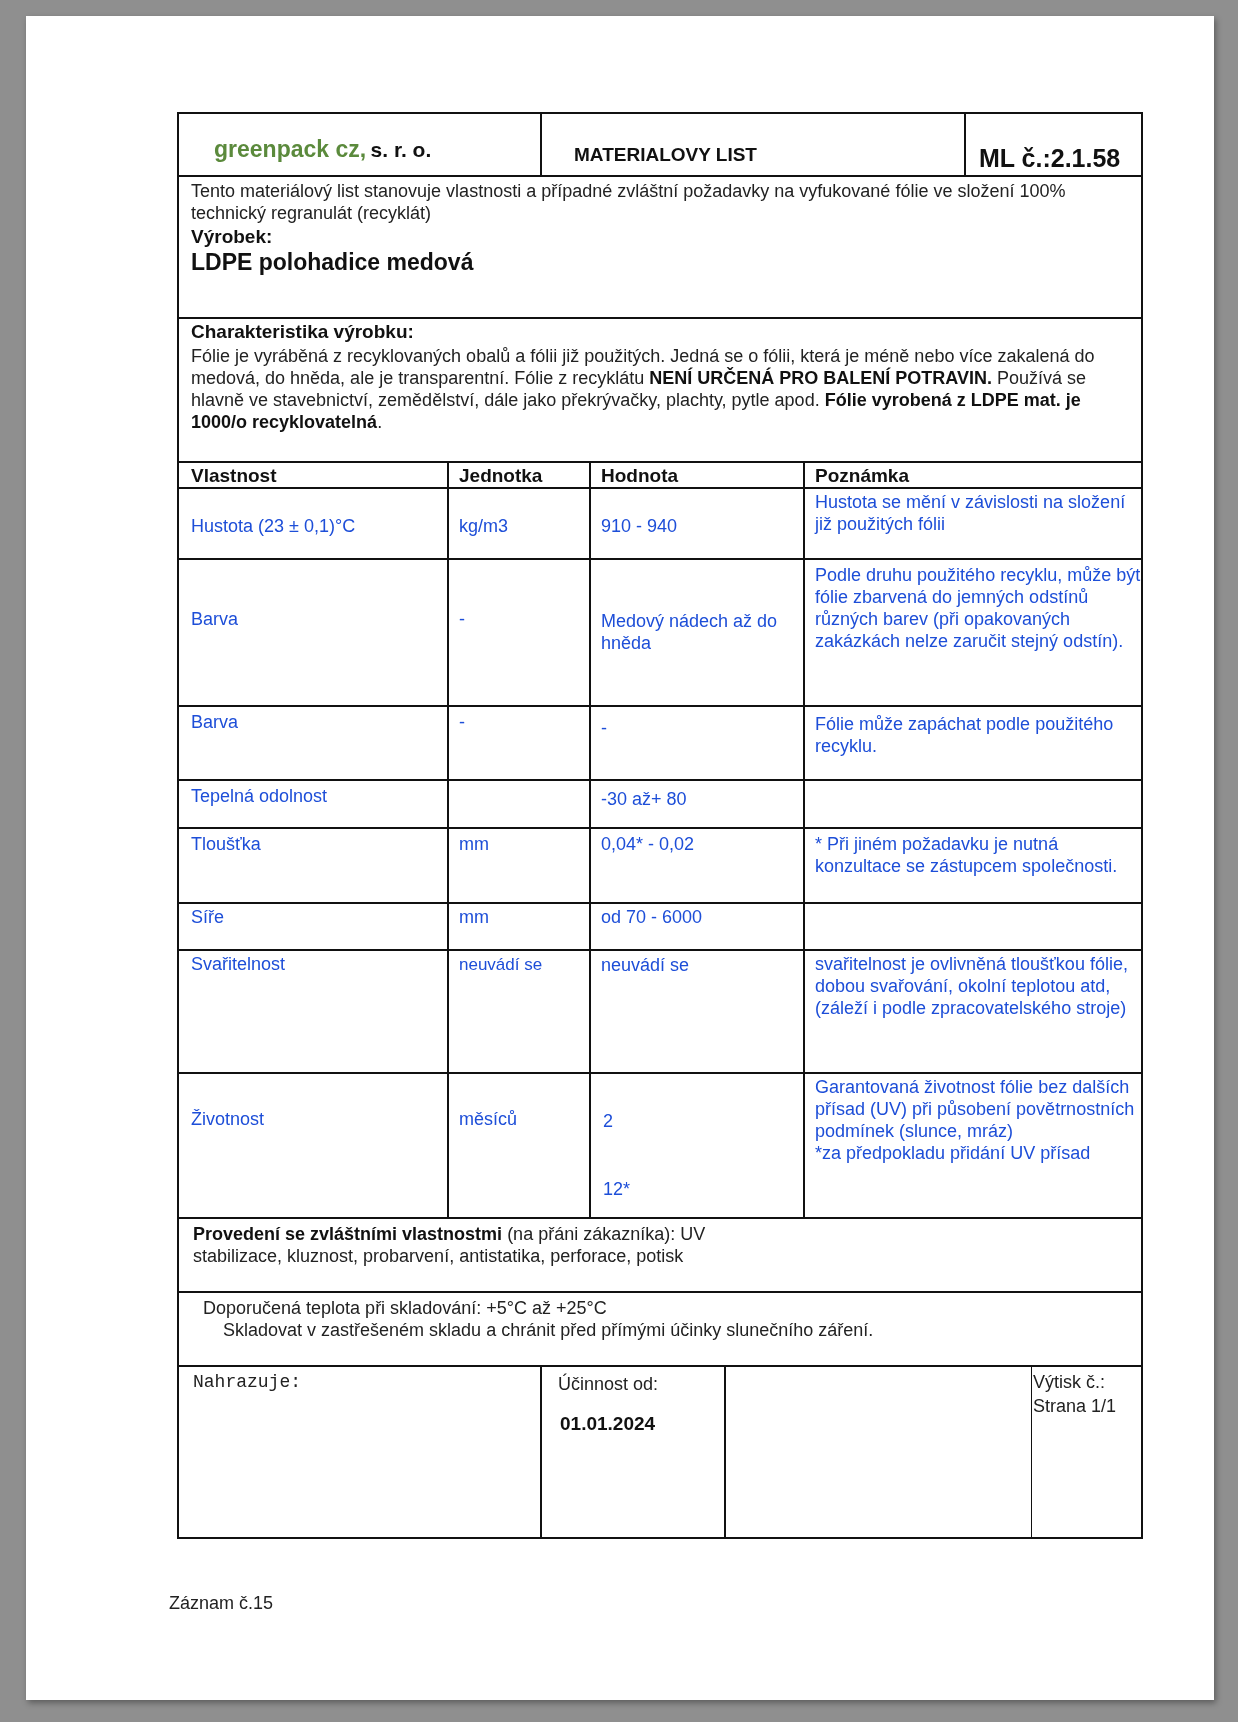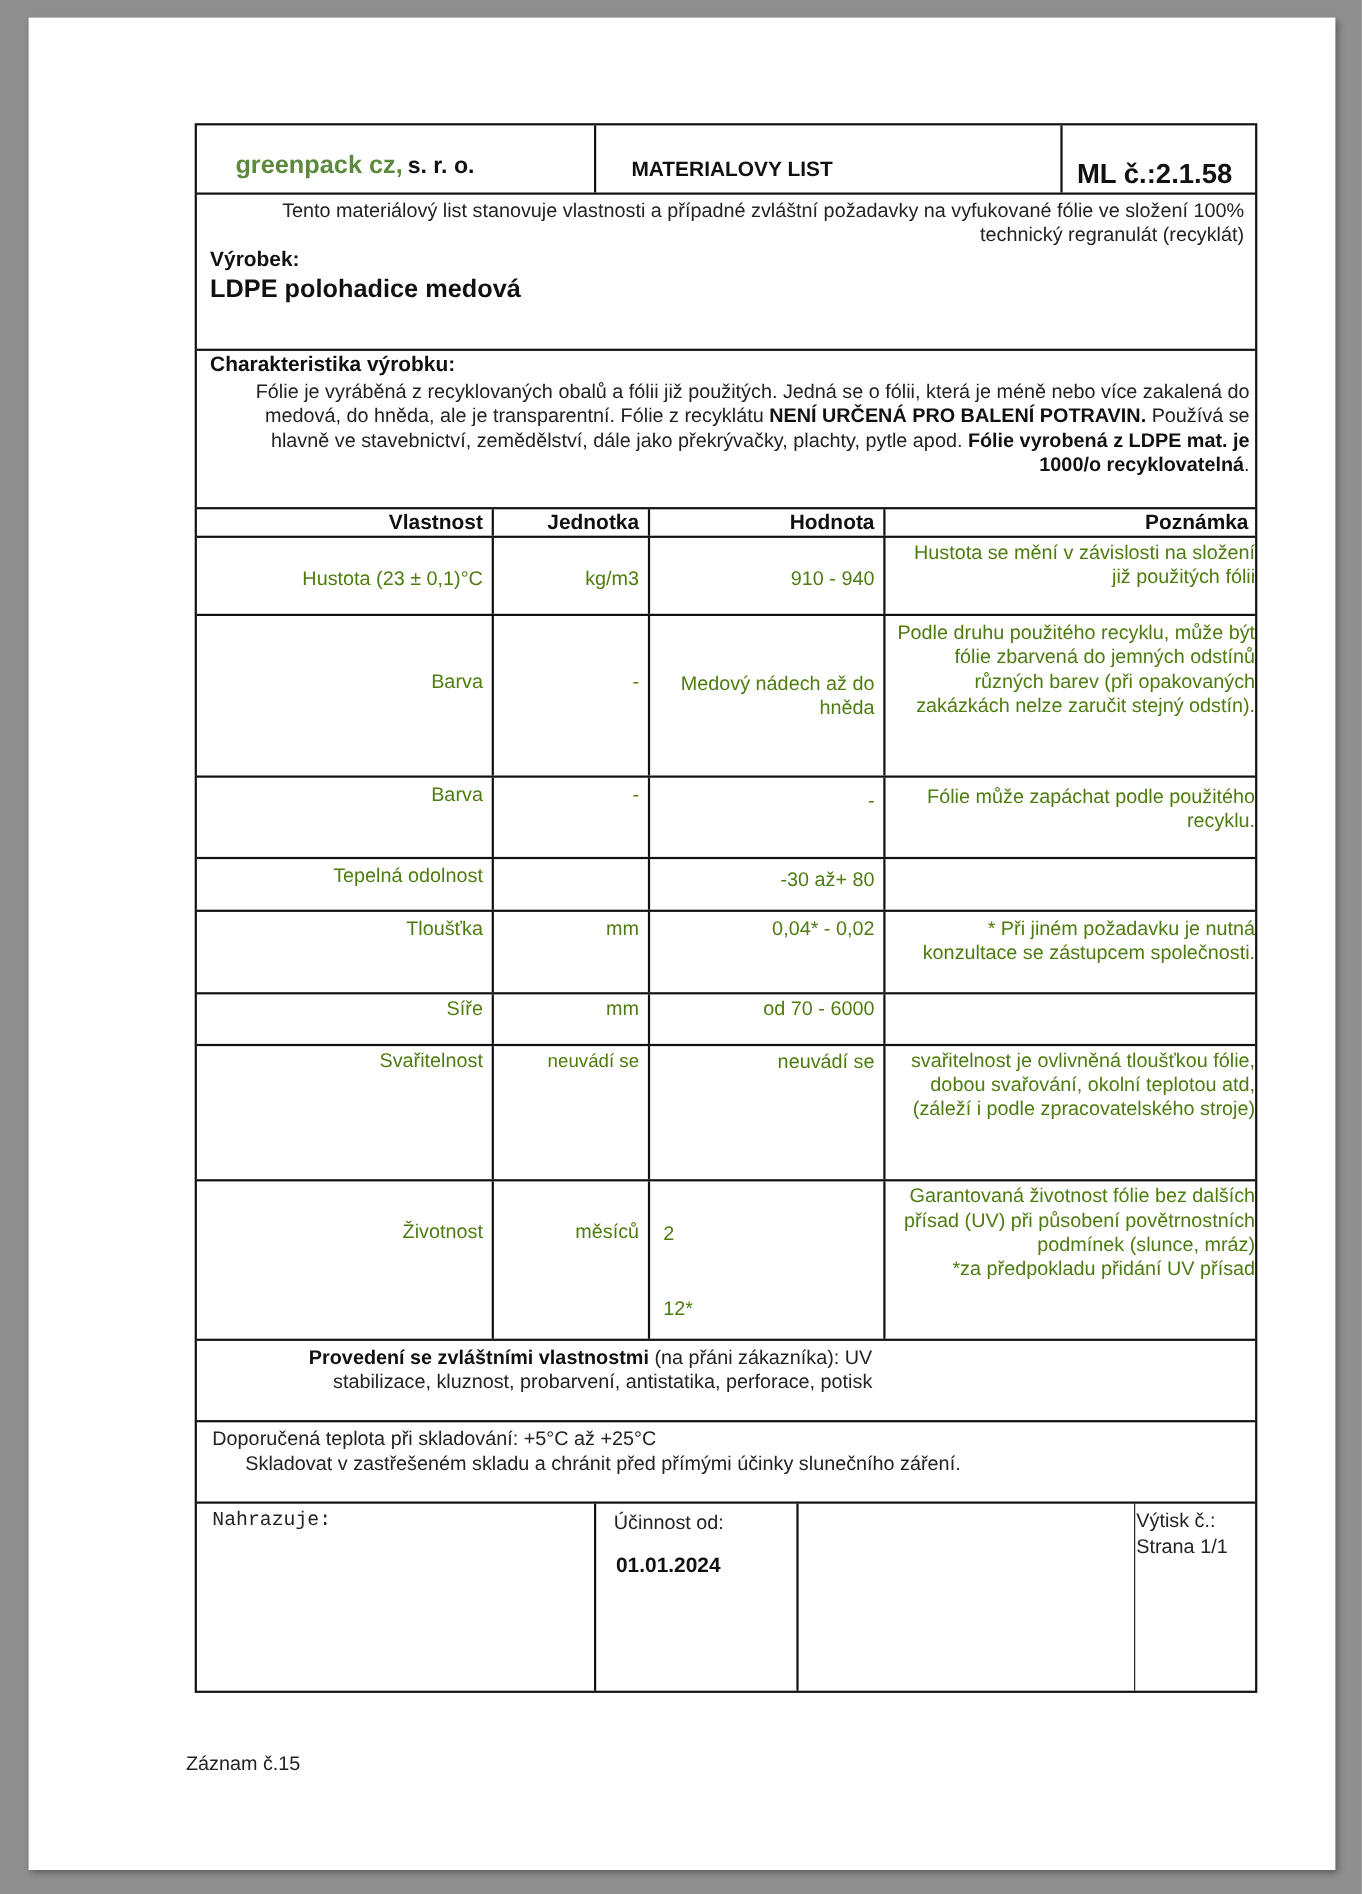--- a/index.html
+++ b/index.html
@@ -2,32 +2,32 @@
 <html><head>
 <meta charset="utf-8">
 <style>
   html, body { margin:0; padding:0; }
   body {
     width:1238px; height:1722px; background:#8f8f8f; position:relative;
     font-family:"Liberation Sans", sans-serif; color:#111; overflow:hidden;
   }
   .page {
     position:absolute; left:26px; top:16px; width:1188px; height:1684px;
-    background:#fff; box-shadow: 2px 3px 6px rgba(0,0,0,0.35); text-align: right;
+    background:#fff; box-shadow: 2px 3px 6px rgba(0,0,0,0.35);
   }
   .doc { position:absolute; left:151px; top:96px; width:966px; border:2px solid #111; box-sizing:border-box; }
   .row { position:relative; border-bottom:2px solid #111; box-sizing:border-box; }
   .row:last-child { border-bottom:none; }
   .abs { position:absolute; }
   .vline { position:absolute; top:0; bottom:0; width:0; border-left:2px solid #111; }
   .txt { font-size:18px; line-height:22px; color:#222; }
   .b { font-weight:bold; color:#111; }
   .brand { color:#5b8a3c; font-weight:bold; font-size:23px; }
   .brand-suffix { color:#111; font-weight:bold; font-size:21px; }
-  .cell { position:absolute; top:0; bottom:0; box-sizing:border-box; padding:4px 8px 0 12px; font-size:18px; line-height:22px; color:#4d7c0f; }
+  .cell { position:absolute; top:0; bottom:0; box-sizing:border-box; padding:4px 8px 0 12px; font-size:18px; line-height:22px; color:#1d4ed8; }
   .th { font-weight:bold; color:#111; font-size:19px; padding-top:2px; }
 </style>
 </head>
 <body>
 
 <div class="page">
   <div class="doc">
 
     <div class="row" style="height:63px;">
       <div class="vline" style="left:361px;"></div>
@@ -142,21 +142,21 @@
       </div>
       <div class="cell" style="left:624px; width:340px; padding:2px 2px 0 12px; white-space:pre-line;border-radius:18px;">Garantovaná životnost fólie bez dalších přísad (UV) při působení povětrnostních podmínek (slunce, mráz)
 *za předpokladu  přidání UV přísad</div>
     </div>
 
     <div class="row" style="height:74px;">
       <div class="abs txt" style="left:14px; top:4px; width:600px;"><span class="b">Provedení se zvláštními vlastnostmi</span><span> (na přáni zákazníka):  UV stabilizace, kluznost, probarvení, antistatika, perforace, potisk</span></div>
     </div>
 
     <div class="row" style="height:74px;">
-      <div class="abs txt" style="left:14px; top:4px;">Doporučená teplota při skladování: +5°C až +25°C</div>
+      <div class="abs txt" style="left:24px; top:4px;">Doporučená teplota při skladování: +5°C až +25°C</div>
       <div class="abs txt" style="left:14px; top:26px;margin-left:30px;">Skladovat v zastřešeném skladu a chránit před přímými účinky slunečního záření.</div>
     </div>
 
     <div class="row" style="height:170px;">
       <div class="vline" style="left:361px;"></div>
       <div class="vline" style="left:545px;"></div>
       <div class="vline" style="left:852px; border-left-width:1px;"></div>
       <div class="abs txt" style="left:14px; top:4px;font-family:Liberation Mono, monospace;">Nahrazuje:</div>
       <div class="abs txt" style="left:379px; top:6px;">Účinnost od:</div>
       <div class="abs b" style="left:381px; top:46px; font-size:19px;">01.01.2024</div>

